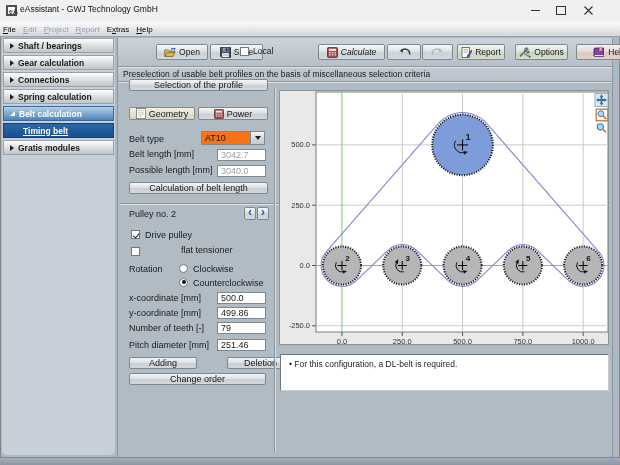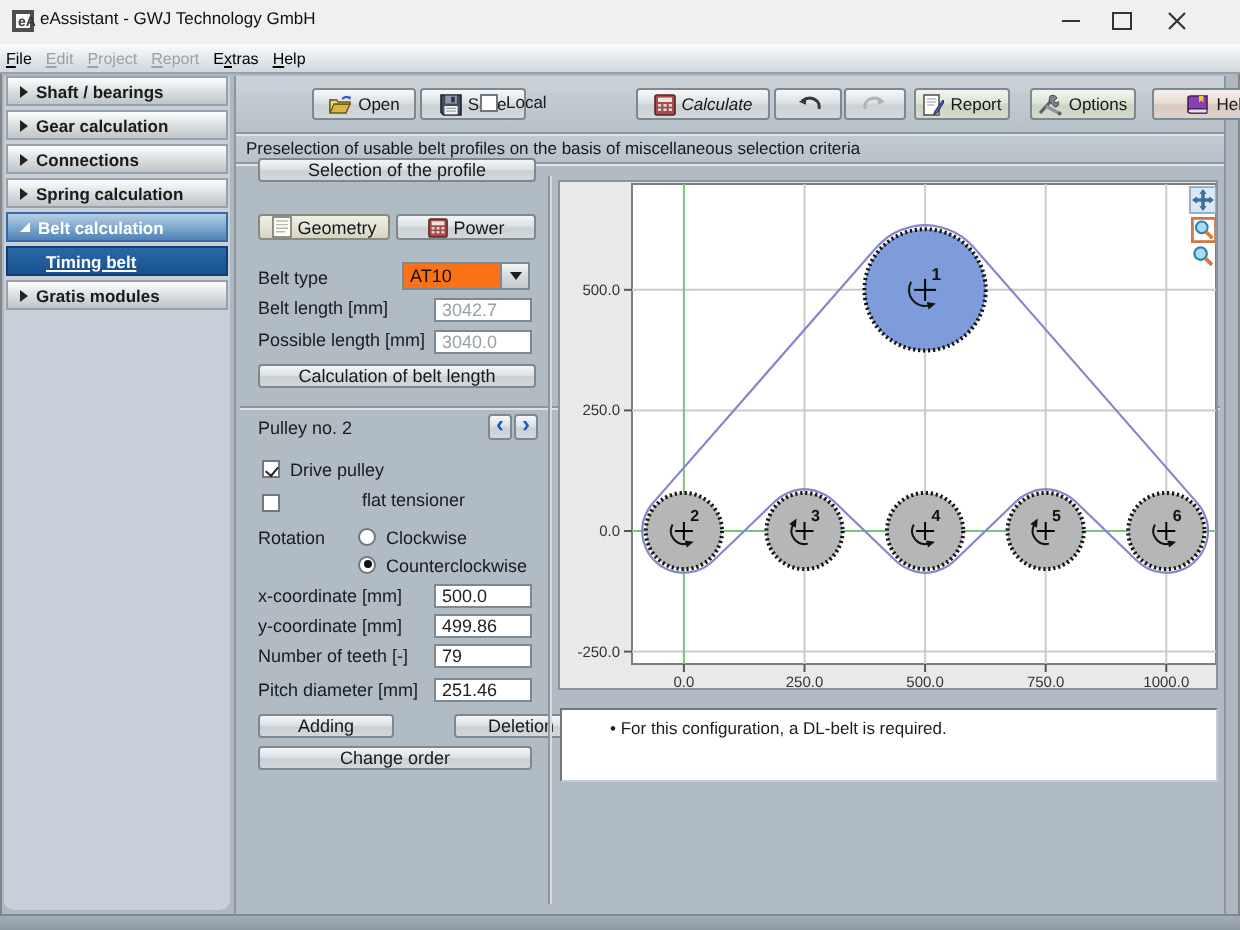--- a/index.html
+++ b/index.html
@@ -81,21 +81,21 @@
         display:flex;align-items:center;justify-content:center;}
   .nav-btn span{font-size:12px;font-weight:bold;color:#1b5ac6;line-height:10px;margin-top:-3px;}
   .radio{position:absolute;width:9px;height:9px;border-radius:50%;background:#fff;border:1px solid #6f7880;box-sizing:border-box;}
   .radio.selected:after{content:"";position:absolute;left:1.5px;top:1.5px;width:4px;height:4px;border-radius:50%;background:#111;}
   
   #plot-panel{position:absolute;left:161px;top:52px;width:330px;height:255px;background:#e9e9e9;
               border:1px solid #8b949c;box-sizing:border-box;}
   #plot-svg{position:absolute;left:0;top:0;}
   #message-box{position:absolute;left:162px;top:316px;width:329px;height:37px;box-sizing:border-box;
                background:#fff;border:1px solid #6f7880;border-bottom-color:#c6ccd1;border-right-color:#c6ccd1;
-               font-size:8.5px;color:#1c1c1c;padding:4px 0 0 24px;}
+               font-size:8.5px;color:#1c1c1c;padding:4px 0 0 8px;}
   
   #bottom-strip{position:absolute;left:0;top:457px;width:620px;height:8px;
                 background:linear-gradient(#a3aeb9,#8b97a3);border-top:1px solid #7c8893;box-sizing:border-box;}
 </style>
 </head>
 <body>
 
 <div id="window">
 
   <div id="titlebar">

